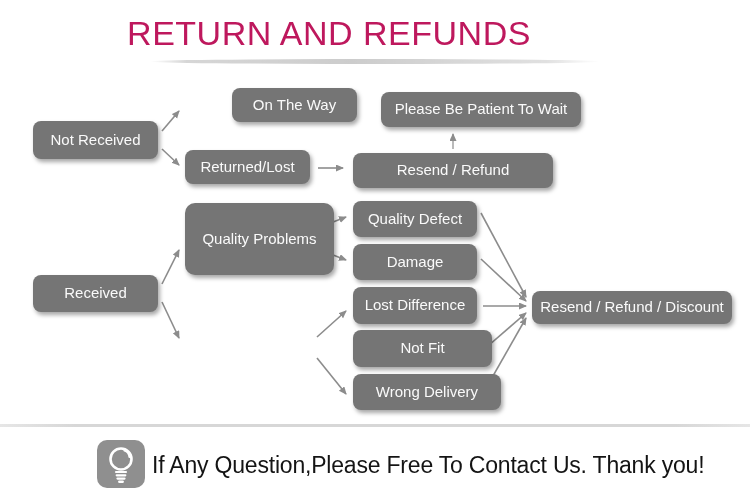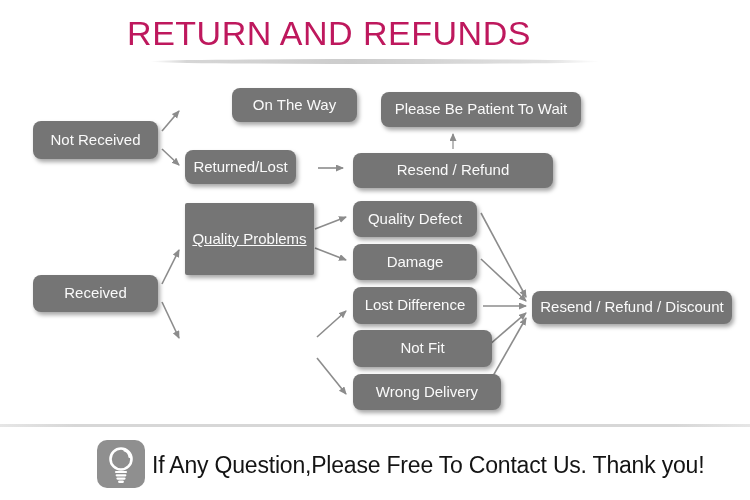--- a/index.html
+++ b/index.html
@@ -20,25 +20,25 @@
   }
   
   .node {
     position:absolute; background:#757575; color:#fafafa; border-radius:8px;
     display:flex; align-items:center; justify-content:center;
     font-size:15px; text-align:center; line-height:1.1;
     box-shadow:2px 3px 4px rgba(0,0,0,0.35);
   }
   #n-not-received          { left:33px;  top:121px; width:125px; height:38px; }
   #n-on-the-way            { left:185px; top:88px;  width:125px; height:34px;margin-left:47px; }
-  #n-returned-lost         { left:185px; top:150px; width:111px; height:34px; }
+  #n-returned-lost         { left:185px; top:150px; width:125px; height:34px; }
   #n-please-be-patient     { left:353px; top:92px;  width:200px; height:35px;margin-left:28px; }
   #n-resend-refund         { left:353px; top:153px; width:200px; height:35px; }
   #n-received              { left:33px;  top:275px; width:125px; height:37px; }
-  #n-quality-problems      { left:185px; top:203px; width:129px; height:72px; border-radius:2px;text-decoration:underline; }
+  #n-quality-problems      { left:185px; top:203px; width:149px; height:72px; border-radius:10px; }
   #n-other-problems        { left:185px; top:312px; width:125px; height:71px; border-radius:10px; }
   #n-quality-defect        { left:353px; top:201px; width:124px; height:36px; }
   #n-damage                { left:353px; top:244px; width:124px; height:36px;text-align:center; }
   #n-color-difference      { left:353px; top:287px; width:124px; height:37px; }
   #n-not-fit               { left:353px; top:330px; width:139px; height:37px; }
   #n-wrong-delivery        { left:353px; top:374px; width:148px; height:36px; }
   #n-resend-refund-discount{ left:532px; top:291px; width:200px; height:33px; }
   
   #arrows { position:absolute; top:0; left:0; width:750px; height:500px; pointer-events:none; }
   

